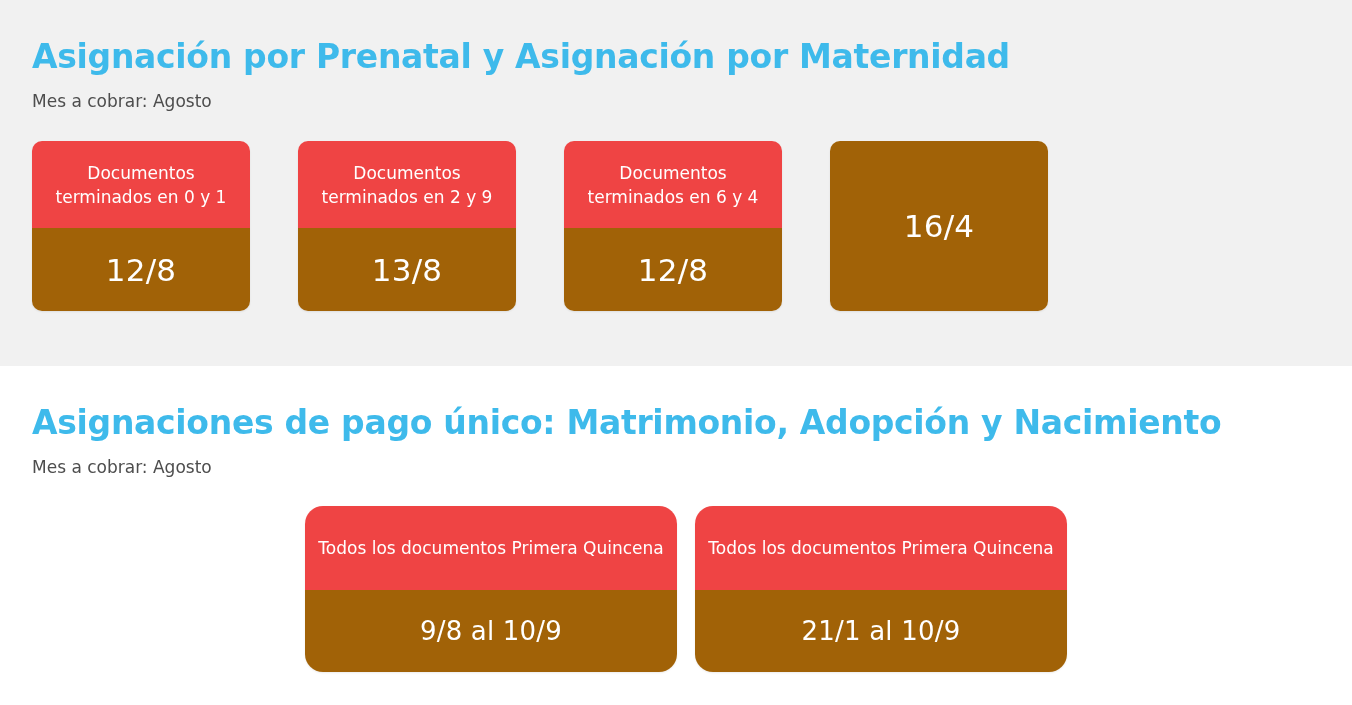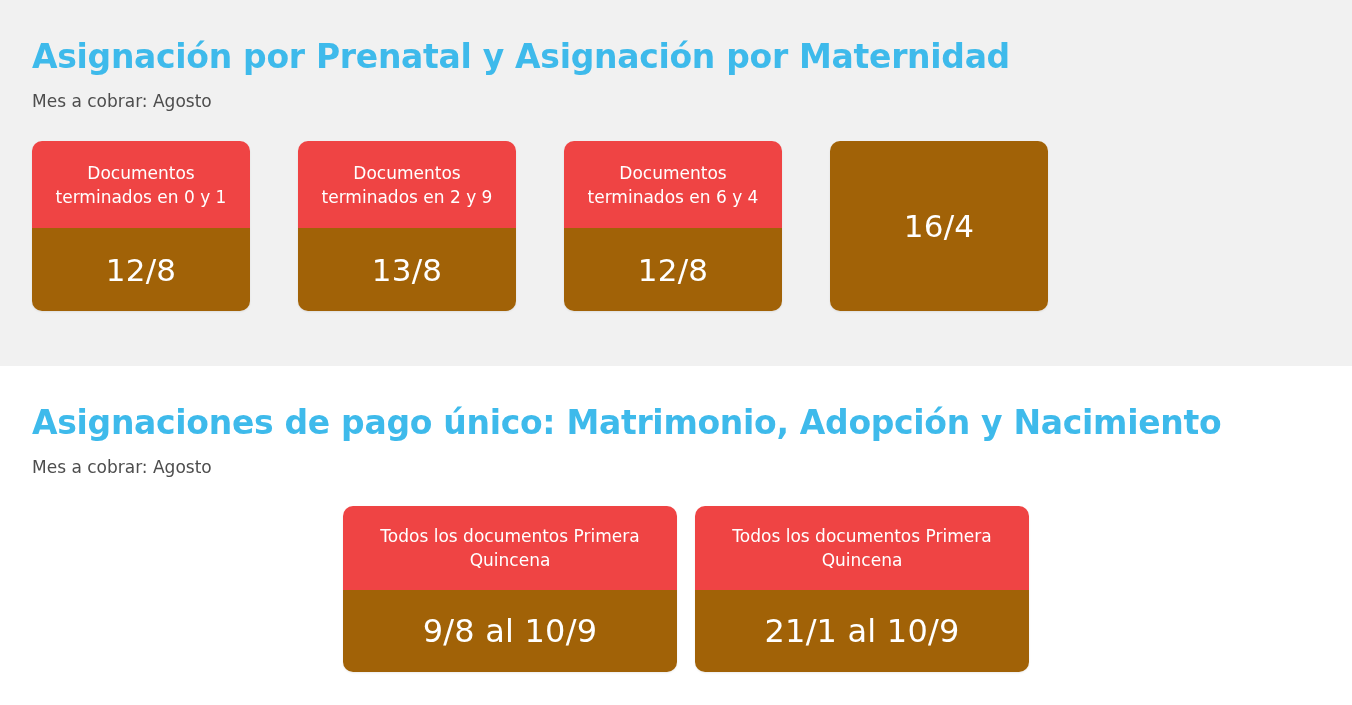--- a/index.html
+++ b/index.html
@@ -77,21 +77,21 @@
 
   
   .card {
     border-radius: 10px;
     overflow: hidden;
     display: flex;
     flex-direction: column;
     box-shadow: 0 1px 2px rgba(0,0,0,0.08);
   }
   .card--narrow { width: 218px; height: 170px; }
-  .card--wide   { width: 334px; height: 166px; }
+  .card--wide   { width: 372px; height: 166px; border-radius: 18px; }
 
   .card-head {
     background: #ef4444;
     color: #ffffff;
     display: flex;
     align-items: center;
     justify-content: center;
     text-align: center;
     padding: 0 12px;
     font-size: 17px;
@@ -105,21 +105,21 @@
     color: #ffffff;
     flex: 1 1 auto;
     display: flex;
     align-items: center;
     justify-content: center;
     font-size: 31px;
     line-height: 36px;
     letter-spacing: 0.2px;
     padding: 0 8px;
   }
-  .card--wide .card-body { font-size: 32px; }
+  .card--wide .card-body { font-size: 26px; }
 </style>
 </head>
 <body>
 
 <div class="page">
 
   <section class="section section--shaded">
 
     <h1 class="section-title">Asignación por Prenatal y Asignación por Maternidad</h1>
 

